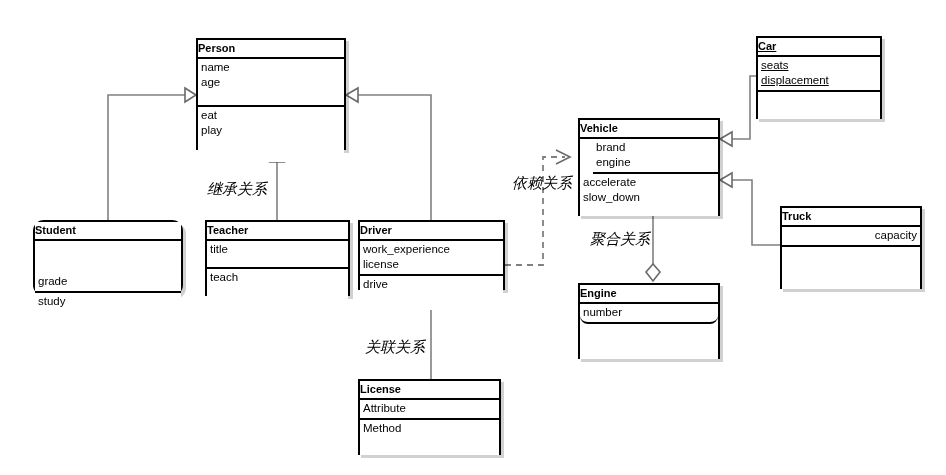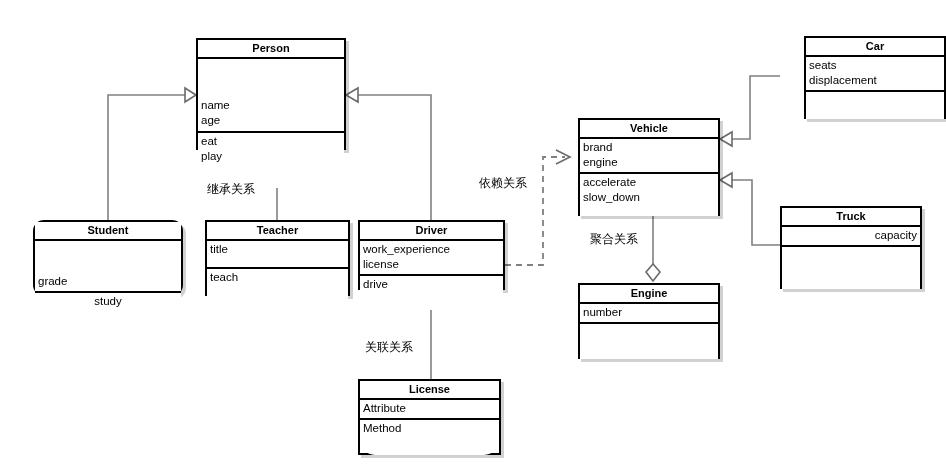--- a/index.html
+++ b/index.html
@@ -30,21 +30,21 @@
     box-sizing: border-box;
     background: #ffffff;
     border: 2px solid #000000;
     box-shadow: 3px 3px 0 rgba(0,0,0,0.18);
     z-index: 3;
   }
   .uml-title {
     box-sizing: border-box;
     height: 19px;
     line-height: 17px;
-    text-align: center;
+    text-align: left;
     font-weight: bold;
     font-size: 11px;
     color: #000000;
     border-bottom: 2px solid #000000;
     background: #ffffff;
     white-space: nowrap;
     overflow: hidden;
   }
   .uml-section {
     box-sizing: border-box;
@@ -56,26 +56,27 @@
   }
   .uml-row {
     font-size: 11.5px;
     line-height: 15px;
     color: #000000;
     white-space: nowrap;
     overflow: hidden;
   }
   .edge-label {
     position: absolute;
-    font-size: 12px;
+    font-size: 15px;
     line-height: 14px;
     color: #000000;
     white-space: nowrap;
     z-index: 4;
     font-family: "DejaVu Sans", "Liberation Sans", sans-serif;
+    font-style: italic;
   }
 </style>
 </head>
 <body>
 
 <div id="canvas">
 
   <svg id="edge-layer" viewBox="0 0 946 475" width="946" height="475" xmlns="http://www.w3.org/2000/svg">
 
     <g>
@@ -113,36 +114,36 @@
     </g>
 
     <g>
       <path d="M 780 245 L 752 245 L 752 180 L 731 180" fill="none" stroke="#808080" stroke-width="1.6"></path>
       <polygon points="720,180 732,173 732,187" fill="#ffffff" stroke="#6a6a6a" stroke-width="1.6" stroke-linejoin="miter"></polygon>
     </g>
   </svg>
 
   <div class="uml-class" style="left:196px; top:38px; width:150px; height:112px;">
     <div class="uml-title">Person</div>
-    <div class="uml-section divided" style="height:36px;margin-top:38px;">
+    <div class="uml-section divided" style="height:48px;">
       <div class="uml-row">name</div>
       <div class="uml-row">age</div>
     </div>
     <div class="uml-section" style="height:55px;">
       <div class="uml-row">eat</div>
       <div class="uml-row">play</div>
     </div>
   </div>
 
   <div class="uml-class" style="left:33px; top:220px; width:150px; height:76px;border-radius:11px;">
     <div class="uml-title">Student</div>
     <div class="uml-section divided" style="height:20px;margin-top:32px;">
       <div class="uml-row">grade</div>
     </div>
-    <div class="uml-section" style="height:35px;text-align:center;">
+    <div class="uml-section" style="height:35px;">
       <div class="uml-row">study</div>
     </div>
   </div>
 
   <div class="uml-class" style="left:205px; top:220px; width:145px; height:76px;">
     <div class="uml-title">Teacher</div>
     <div class="uml-section divided" style="height:28px;">
       <div class="uml-row">title</div>
     </div>
     <div class="uml-section" style="height:35px;">
@@ -159,63 +160,63 @@
     <div class="uml-section" style="height:34px;">
       <div class="uml-row">drive</div>
     </div>
   </div>
 
   <div class="uml-class" style="left:358px; top:379px; width:143px; height:76px;">
     <div class="uml-title">License</div>
     <div class="uml-section divided" style="height:20px;">
       <div class="uml-row">Attribute</div>
     </div>
-    <div class="uml-section" style="height:35px;border-radius:15px;">
+    <div class="uml-section" style="height:35px;">
       <div class="uml-row">Method</div>
     </div>
   </div>
 
   <div class="uml-class" style="left:578px; top:118px; width:142px; height:98px;">
     <div class="uml-title">Vehicle</div>
-    <div class="uml-section divided" style="height:35px;">
+    <div class="uml-section divided" style="height:35px;margin-left:13px;">
       <div class="uml-row">brand</div>
       <div class="uml-row">engine</div>
     </div>
     <div class="uml-section" style="height:42px;">
       <div class="uml-row">accelerate</div>
       <div class="uml-row">slow_down</div>
     </div>
   </div>
 
-  <div class="uml-class" style="left:804px; top:36px; width:142px; height:83px;">
+  <div class="uml-class" style="left:756px; top:36px; width:126px; height:83px;text-decoration:underline;">
     <div class="uml-title">Car</div>
     <div class="uml-section divided" style="height:35px;">
       <div class="uml-row">seats</div>
       <div class="uml-row">displacement</div>
     </div>
     <div class="uml-section" style="height:27px;"></div>
   </div>
 
   <div class="uml-class" style="left:780px; top:206px; width:142px; height:83px;">
     <div class="uml-title">Truck</div>
     <div class="uml-section divided" style="height:20px;text-align:right;">
       <div class="uml-row">capacity</div>
     </div>
     <div class="uml-section" style="height:42px;"></div>
   </div>
 
   <div class="uml-class" style="left:578px; top:283px; width:142px; height:76px;">
     <div class="uml-title">Engine</div>
-    <div class="uml-section divided" style="height:20px;">
+    <div class="uml-section divided" style="height:20px;border-radius:8px;">
       <div class="uml-row">number</div>
     </div>
     <div class="uml-section" style="height:35px;"></div>
   </div>
 
   <div class="edge-label" style="left:207px; top:182px;">继承关系</div>
 
-  <div class="edge-label" style="left:479px; top:176px;">依赖关系</div>
+  <div class="edge-label" style="left:512px; top:176px;">依赖关系</div>
 
   <div class="edge-label" style="left:365px; top:340px;">关联关系</div>
 
   <div class="edge-label" style="left:590px; top:232px;">聚合关系</div>
 
 </div>
 
 </body></html>

